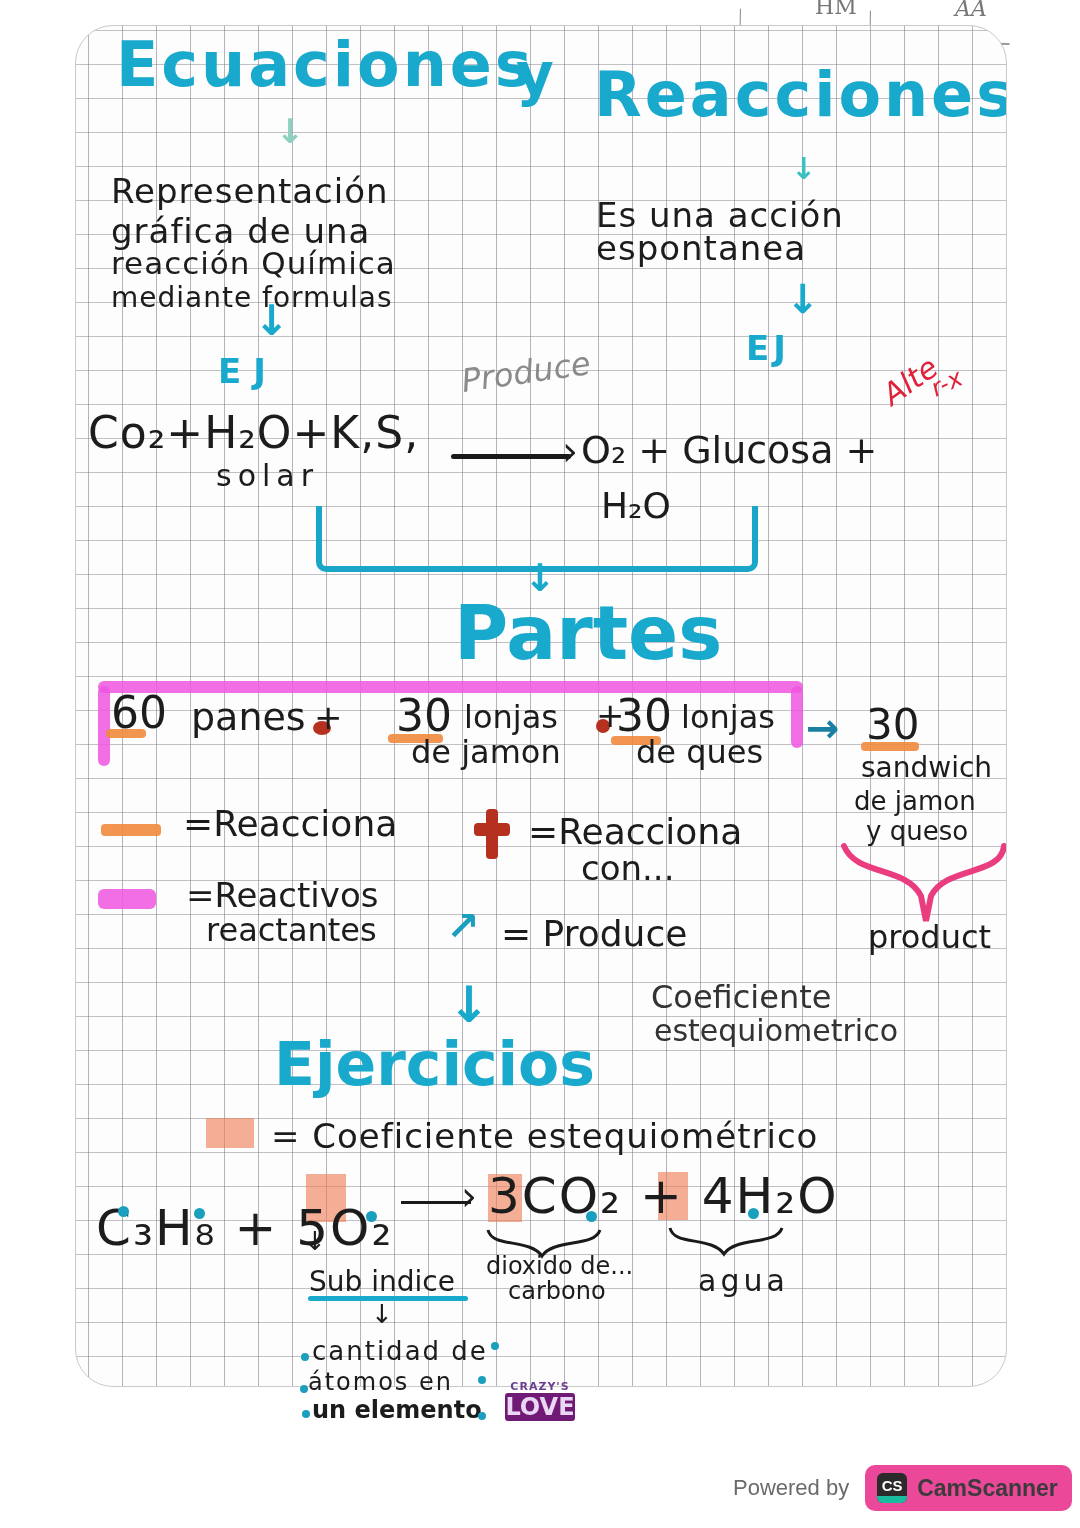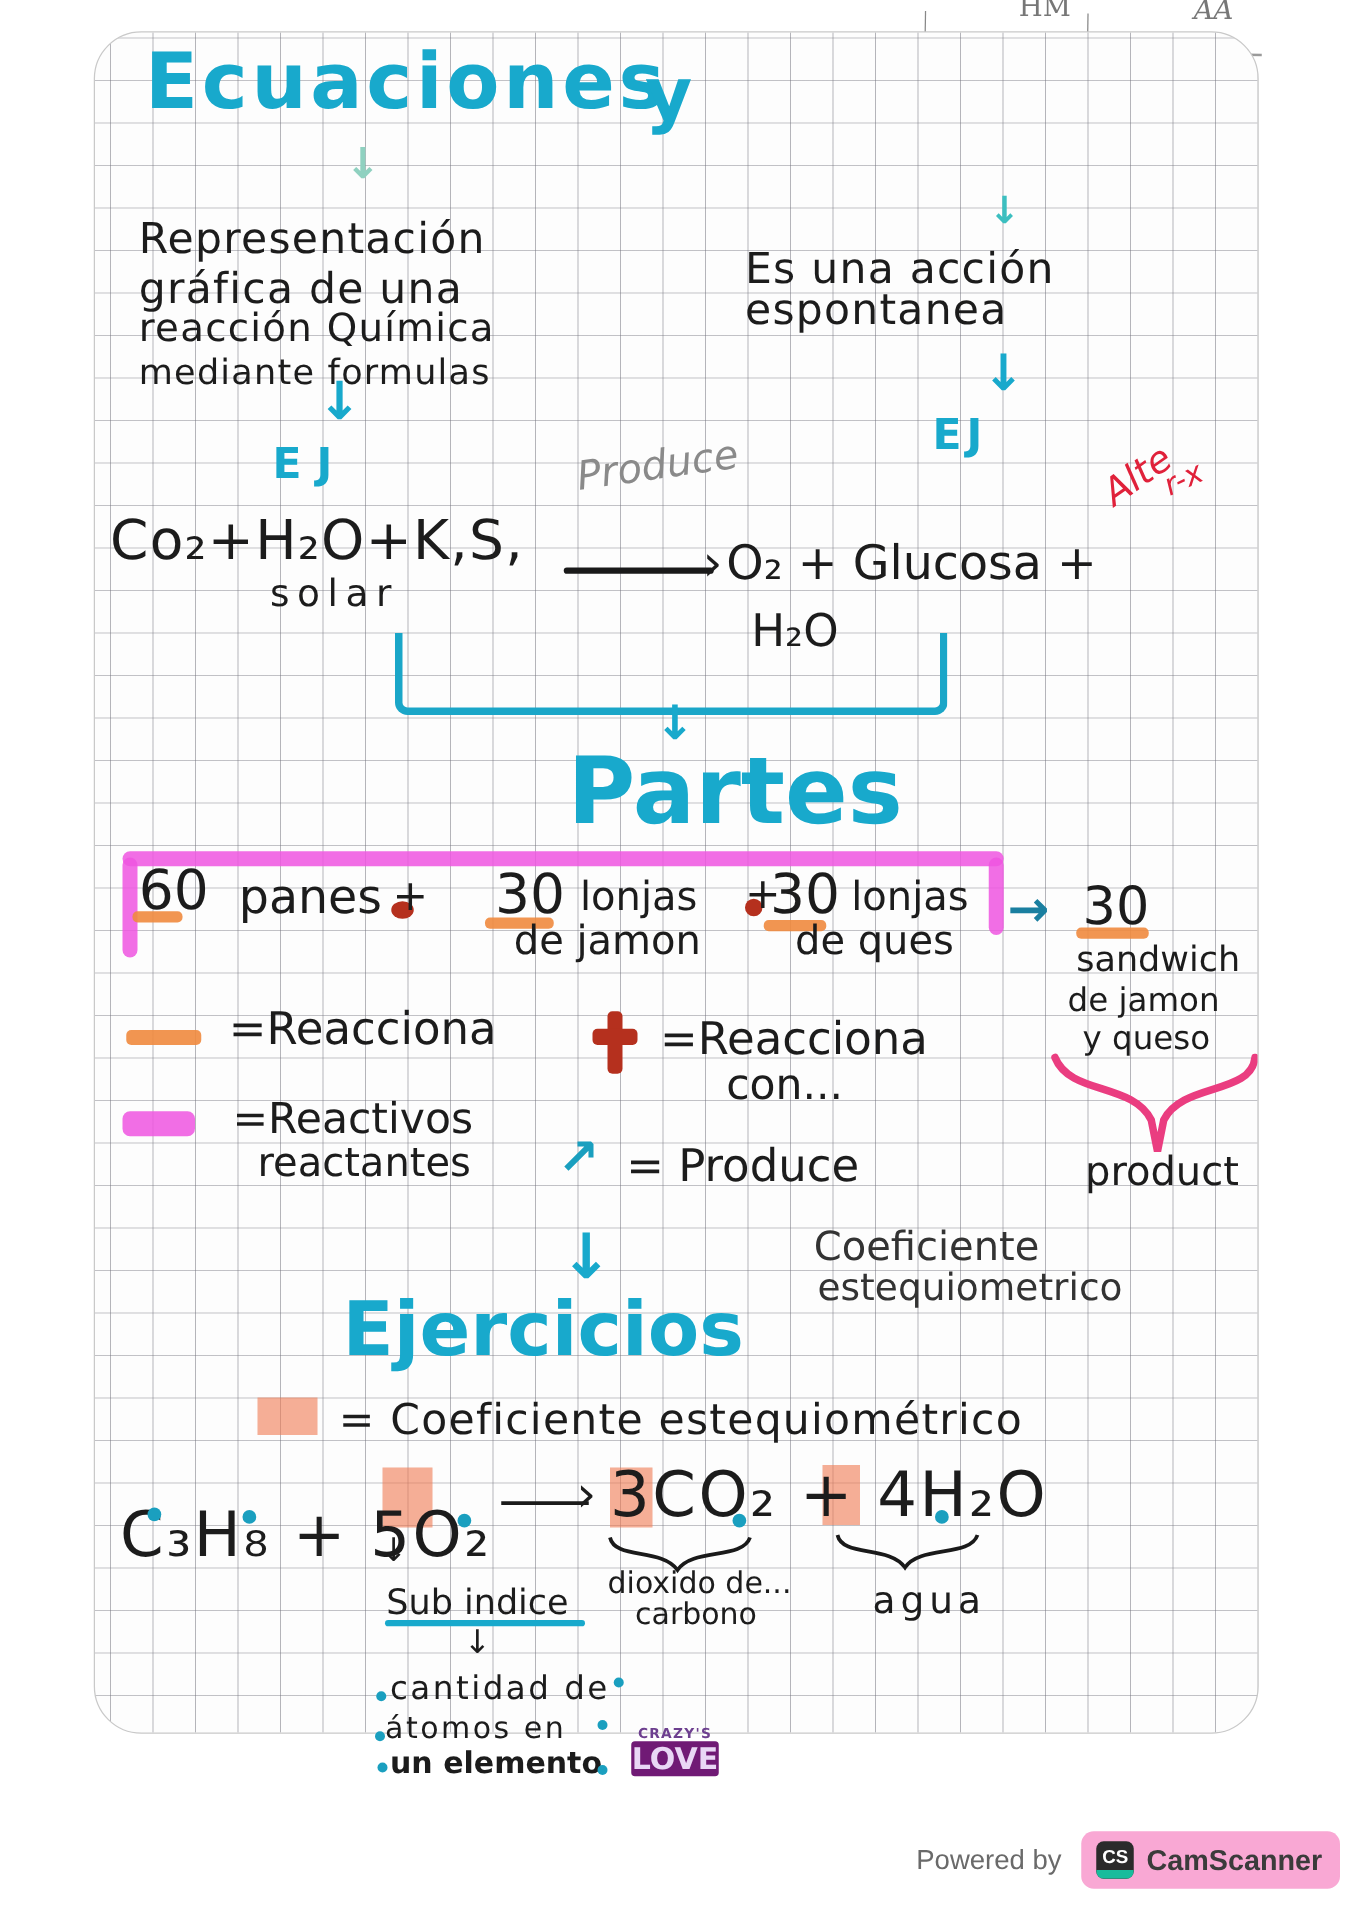--- a/index.html
+++ b/index.html
@@ -41,21 +41,21 @@
   .hl-pink { position:absolute; background:#ee55e0; opacity:0.85; border-radius:6px; }
   .hl-orange { position:absolute; background:#f08a3e; opacity:0.9; border-radius:4px; }
   .hl-salmon { position:absolute; background:#f07a52; opacity:0.6; }
   .dot-cyan { position:absolute; width:11px; height:11px; border-radius:50%; background:#1a9fbf; }
 
   .bracket-cyan { position:absolute; border:6px solid #1aa6c8; border-top:none; border-radius:0 0 10px 10px; }
 
   .footer-wrap { position:absolute; left:733px; top:1465px; display:flex; align-items:center; gap:16px; }
   .powered { font-family:"Liberation Sans", sans-serif; font-size:22px; color:#6a6a6a; }
   .cs-badge {
-    display:flex; align-items:center; gap:10px; background:#f9a8d4; border-radius:10px;
+    display:flex; align-items:center; gap:10px; background:#ec4899; border-radius:10px;
     padding:8px 14px 8px 12px;
   }
   .cs-logo {
     width:30px; height:30px; border-radius:6px; background:#2b2b2b; position:relative; overflow:hidden;
     color:#fff; font-family:"Liberation Sans", sans-serif; font-weight:bold; font-size:15px;
     display:flex; align-items:center; justify-content:center;
   }
   .cs-logo::after { content:""; position:absolute; left:0; right:0; bottom:0; height:7px; background:#19bc9c; }
   .cs-logo span { position:relative; top:-3px; }
   .cs-name { font-family:"Liberation Sans", sans-serif; font-weight:bold; font-size:23px; color:#3b3b3b; }
@@ -72,20 +72,21 @@
   <div class="top-cell" style="left:560px;"></div>
   <div class="top-cell" style="left:690px;"></div>
 </div>
 <div class="top-mark" style="left:815px; top:-6px;">HM</div>
 <div class="top-mark" style="left:955px; top:-4px; font-style:italic;">AA</div>
 
 <div class="page">
 
   <div class="hw cyan title" style="left:40px; top:8px;">Ecuaciones</div>
   <div class="hw cyan title" style="left:440px; top:20px; font-size:58px;">y</div>
+  <div class="hw cyan title" style="left:518px; top:38px;">Reacciones</div>
 
   <div class="arrow-down" style="left:200px; top:85px; font-size:34px; color:#8fd1c0;">↓</div>
   <div class="arrow-down" style="left:715px; top:125px; font-size:30px; color:#3cbfc0;">↓</div>
 
   <div class="hw body-text" style="left:35px; top:148px;">Representación</div>
   <div class="hw body-text" style="left:35px; top:188px;">gráfica de una</div>
   <div class="hw body-text" style="left:35px; top:222px; font-size:31px;">reacción Química</div>
   <div class="hw body-text" style="left:35px; top:258px; font-size:28px;">mediante formulas</div>
   <div class="arrow-down" style="left:178px; top:270px; font-size:42px;">↓</div>
   <div class="hw cyan" style="left:142px; top:328px; font-size:34px; letter-spacing:12px;">EJ</div>

